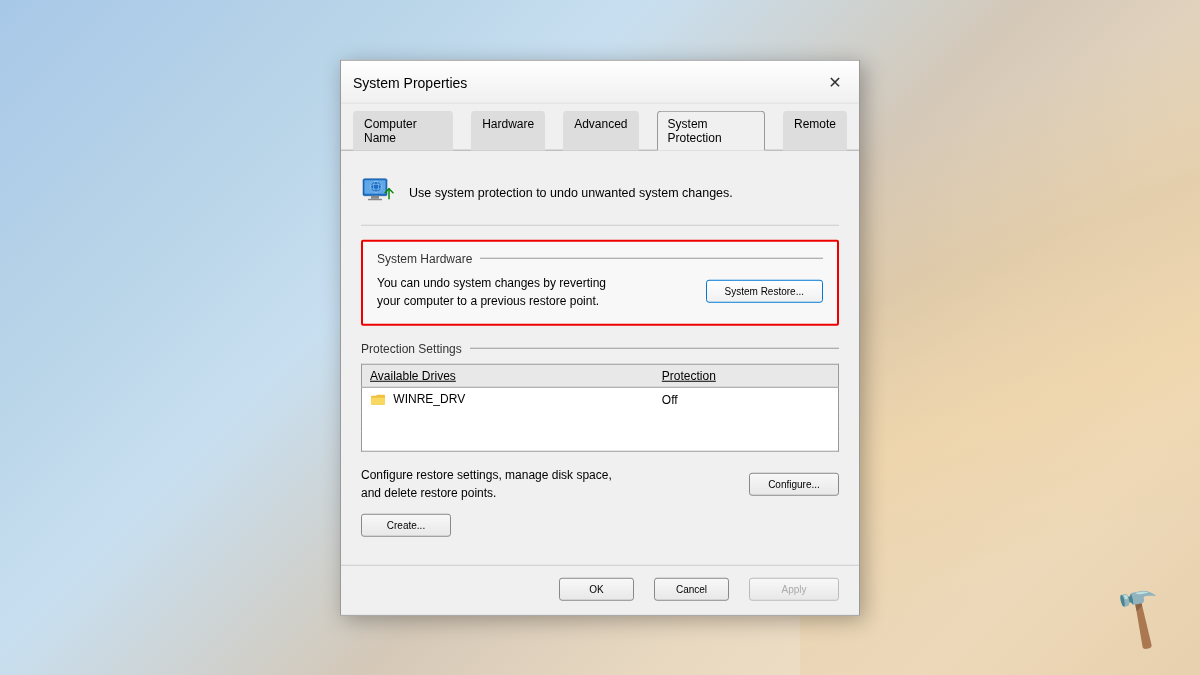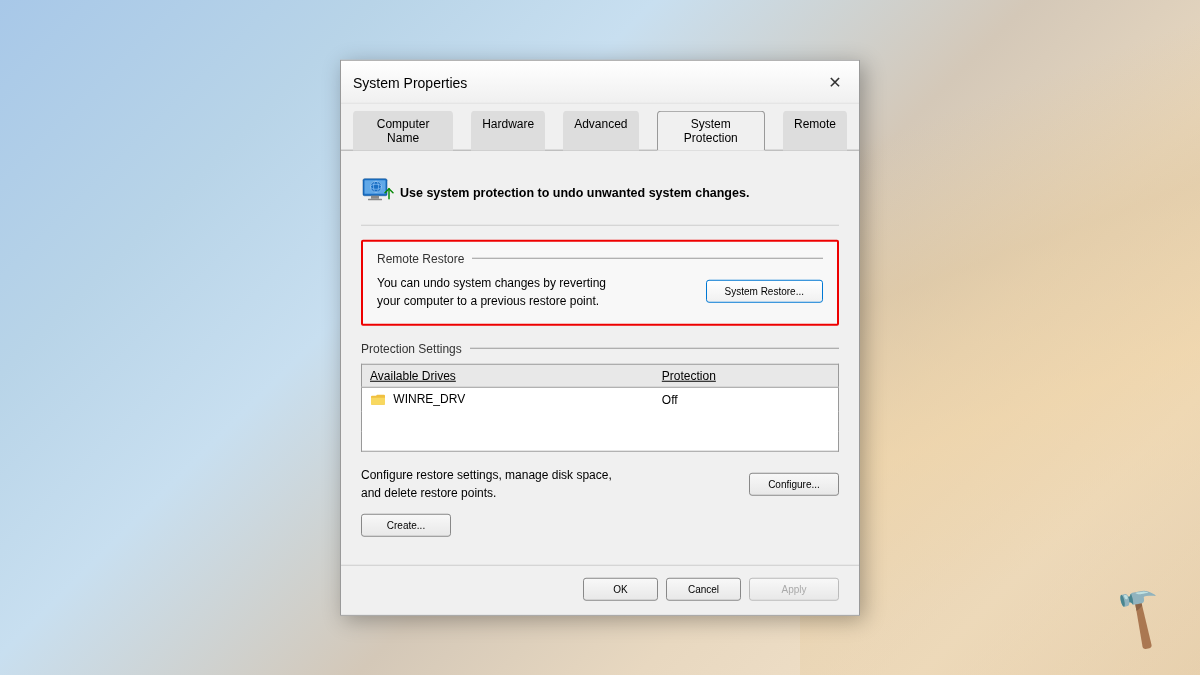--- a/index.html
+++ b/index.html
@@ -77,21 +77,20 @@
       border-radius: 3px;
     }
 
     
     .tabs {
       background: #f0f0f0;
       padding: 6px 12px 0;
       display: flex;
       gap: 18px;
       border-bottom: 1px solid #999;
-      text-align: center;
     }
 
     .tab {
       padding: 5px 10px;
       font-size: 12px;
       cursor: pointer;
       border: 1px solid transparent;
       border-bottom: none;
       background: #ddd;
       border-radius: 4px 4px 0 0;
@@ -111,25 +110,24 @@
     
     .content {
       padding: 16px 20px;
       background: #f0f0f0;
     }
 
     
     .header-section {
       display: flex;
       align-items: center;
-      gap: 3px;
+      gap: 12px;
       padding: 8px 0 14px;
       border-bottom: 1px solid #ccc;
       margin-bottom: 14px;
-      font-weight: bold;
     }
 
     .header-icon {
       width: 36px;
       height: 36px;
       flex-shrink: 0;
     }
 
     .header-text {
       font-size: 12.5px;
@@ -254,21 +252,21 @@
       color: #aaa;
       background: linear-gradient(180deg, #f8f8f8 0%, #e8e8e8 100%);
       border: 1px solid #bbb;
       cursor: default;
     }
 
     
     .bottom-bar {
       display: flex;
       justify-content: flex-end;
-      gap: 8px;
+      gap: 20px;
       padding: 12px 20px 14px;
       border-top: 1px solid #ccc;
       background: #f0f0f0;
     }
 
     .btn-ok, .btn-cancel {
       min-width: 75px;
     }
 
     
@@ -317,21 +315,21 @@
         <ellipse cx="15" cy="12" rx="2.5" ry="5.5" fill="none" stroke="#a0d0ff" stroke-width="0.6"></ellipse>
         <ellipse cx="15" cy="12" rx="5.5" ry="2.5" fill="none" stroke="#a0d0ff" stroke-width="0.6"></ellipse>
 
         <path d="M24 18 L28 14 L32 18" fill="none" stroke="#0a8a0a" stroke-width="1.5" stroke-linecap="round"></path>
         <path d="M28 14 L28 24" stroke="#0a8a0a" stroke-width="1.5" stroke-linecap="round"></path>
       </svg>
       <span class="header-text">Use system protection to undo unwanted system changes.</span>
     </div>
 
     <div class="system-restore-section">
-      <div class="section-title">Remote Restore</div>
+      <div class="section-title">System Hardware</div>
       <div class="restore-row">
         <span class="restore-desc">You can undo system changes by reverting<br>your computer to a previous restore point.</span>
         <button class="btn btn-highlighted">System Restore...</button>
       </div>
     </div>
 
     <div class="protection-section">
       <div class="section-title">Protection Settings</div>
 
       <table class="drives-table">

